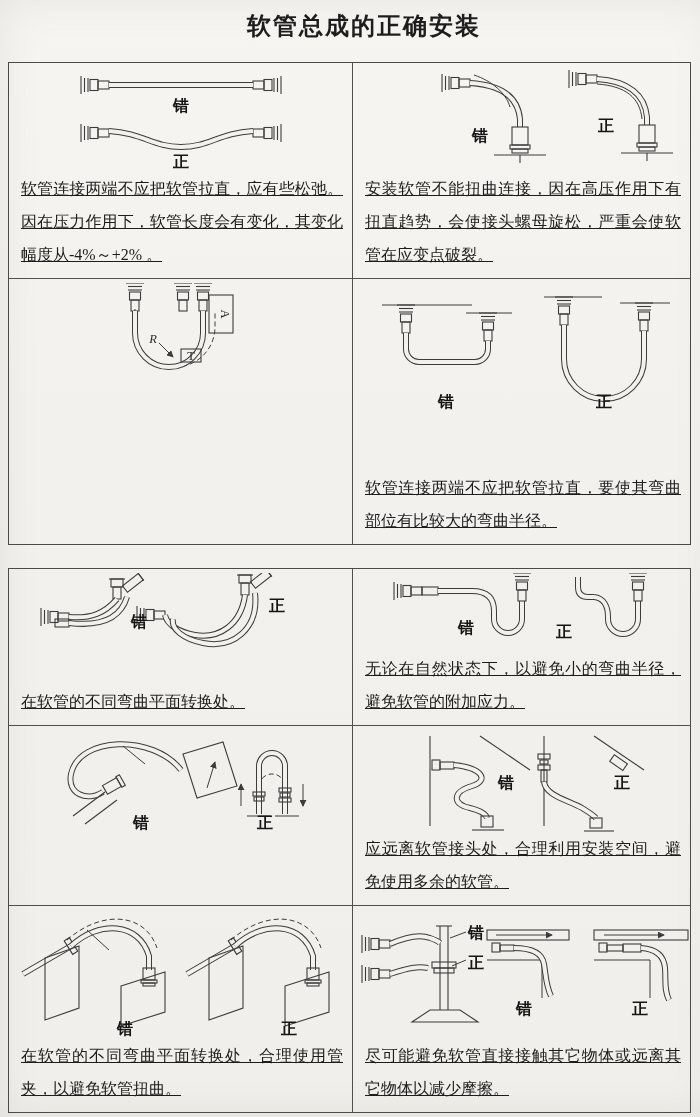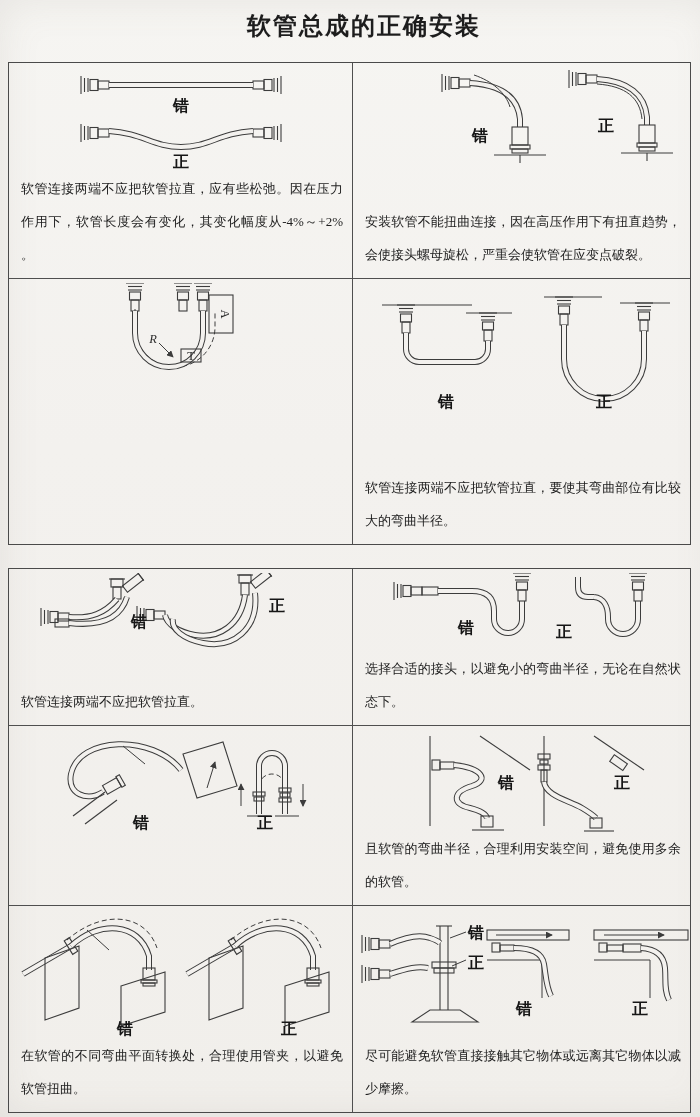--- a/index.html
+++ b/index.html
@@ -30,21 +30,21 @@
     position:relative; display:flex; flex-direction:column;
     border-right:1px solid #4f4f4f; border-bottom:1px solid #4f4f4f;
     box-sizing:border-box; overflow:hidden;
   }
   .cell.cR { border-right:none; }
   .cell.rL { border-bottom:none; }
   .fig { flex:0 0 auto; }
   .fig svg { display:block; margin:4px auto 0; }
   .caption {
     margin:auto 9px 7px 12px;
-    font-size:13px; line-height:33px; text-align:justify;
+    font-size:16px; line-height:33px; text-align:justify;text-decoration:underline;
   }
   
   .g { stroke:#3c3c3c; fill:none; stroke-width:1.1; }
   .ho { fill:none; stroke:#3c3c3c; stroke-width:6; }
   .hi { fill:none; stroke:#f3f1ee; stroke-width:4; }
   .th { fill:none; stroke:#3c3c3c; stroke-width:1; }
   .dsh { fill:none; stroke:#3c3c3c; stroke-width:1; stroke-dasharray:5 3; }
   .mk { fill:#161616; stroke:none; font-size:16px; font-weight:600;
         font-family:"Liberation Serif","DejaVu Serif",serif; text-anchor:middle; }
   .an { fill:#2a2a2a; stroke:none; font-size:12.5px;
@@ -216,21 +216,21 @@
             <use href="#fitH" transform="translate(124,42)"></use>
             <path class="ho" d="M232,22 C228,52 206,66 182,62 C166,59 154,52 152,42"></path>
             <path class="hi" d="M232,22 C228,52 206,66 182,62 C166,59 154,52 152,42"></path>
             <path class="ho" d="M242,20 C246,56 220,76 190,70 C170,66 158,56 160,46"></path>
             <path class="hi" d="M242,20 C246,56 220,76 190,70 C170,66 158,56 160,46"></path>
           </g>
           <text class="mk" x="126" y="54">错</text>
           <text class="mk" x="264" y="38">正</text>
         </svg>
       </div>
-      <p class="caption">软管连接两端不应把软管拉直。</p>
+      <p class="caption">在软管的不同弯曲平面转换处。</p>
     </div>
 
     <div class="cell cR">
       <div class="fig">
         <svg width="336" height="76" viewBox="0 0 336 76">
           <g class="g">
             <use href="#fitH" transform="translate(40,18)"></use>
             <rect x="68" y="14" width="16" height="8"></rect>
             <path class="ho" d="M84,18 H118 C134,18 140,26 140,38 V46 A14,14 0 0 0 168,46 V28"></path>
             <path class="hi" d="M84,18 H118 C134,18 140,26 140,38 V46 A14,14 0 0 0 168,46 V28"></path>
@@ -238,21 +238,21 @@
             <path class="ho" d="M224,4 V14 Q224,24 234,24 H240"></path>
             <path class="hi" d="M224,4 V14 Q224,24 234,24 H240"></path>
             <path class="ho" d="M240,24 C250,25 254,34 254,44 V46 A15,15 0 0 0 284,46 V28"></path>
             <path class="hi" d="M240,24 C250,25 254,34 254,44 V46 A15,15 0 0 0 284,46 V28"></path>
             <use href="#fitV" transform="translate(284,0)"></use>
           </g>
           <text class="mk" x="112" y="60">错</text>
           <text class="mk" x="210" y="64">正</text>
         </svg>
       </div>
-      <p class="caption">选择合适的接头，以避免小的弯曲半径，无论在自然状态下。</p>
+      <p class="caption">无论在自然状态下，以避免小的弯曲半径，避免软管的附加应力。</p>
     </div>
 
     <div class="cell">
       <div class="fig">
         <svg width="336" height="102" viewBox="0 0 336 102">
           <g class="g">
             <polygon points="170,24 210,12 224,56 184,68"></polygon>
             <path class="th" d="M194,58 L202,32" marker-end="url(#arr)"></path>
             <path class="ho" d="M168,40 C140,4 66,6 58,44 C54,64 74,72 90,62"></path>
             <path class="hi" d="M168,40 C140,4 66,6 58,44 C54,64 74,72 90,62"></path>
@@ -304,21 +304,21 @@
               </g>
             <path class="ho" d="M190,52 C192,66 214,70 228,78 C238,84 242,88 242,88"></path>
             <path class="hi" d="M190,52 C192,66 214,70 228,78 C238,84 242,88 242,88"></path>
             <rect x="236" y="88" width="12" height="10"></rect>
             <line x1="230" y1="101" x2="260" y2="101"></line>
           </g>
           <text class="mk" x="152" y="58">错</text>
           <text class="mk" x="268" y="58">正</text>
         </svg>
       </div>
-      <p class="caption">且软管的弯曲半径，合理利用安装空间，避免使用多余的软管。</p>
+      <p class="caption">应远离软管接头处，合理利用安装空间，避免使用多余的软管。</p>
     </div>
 
     <div class="cell rL">
       <div class="fig">
         <svg width="336" height="128" viewBox="0 0 336 128">
           <g class="g">
             <use href="#cornerG" transform="translate(8,2)"></use>
             <path class="th" d="M74,20 L96,40"></path>
             <use href="#cornerG" transform="translate(172,2)"></use>
           </g>

